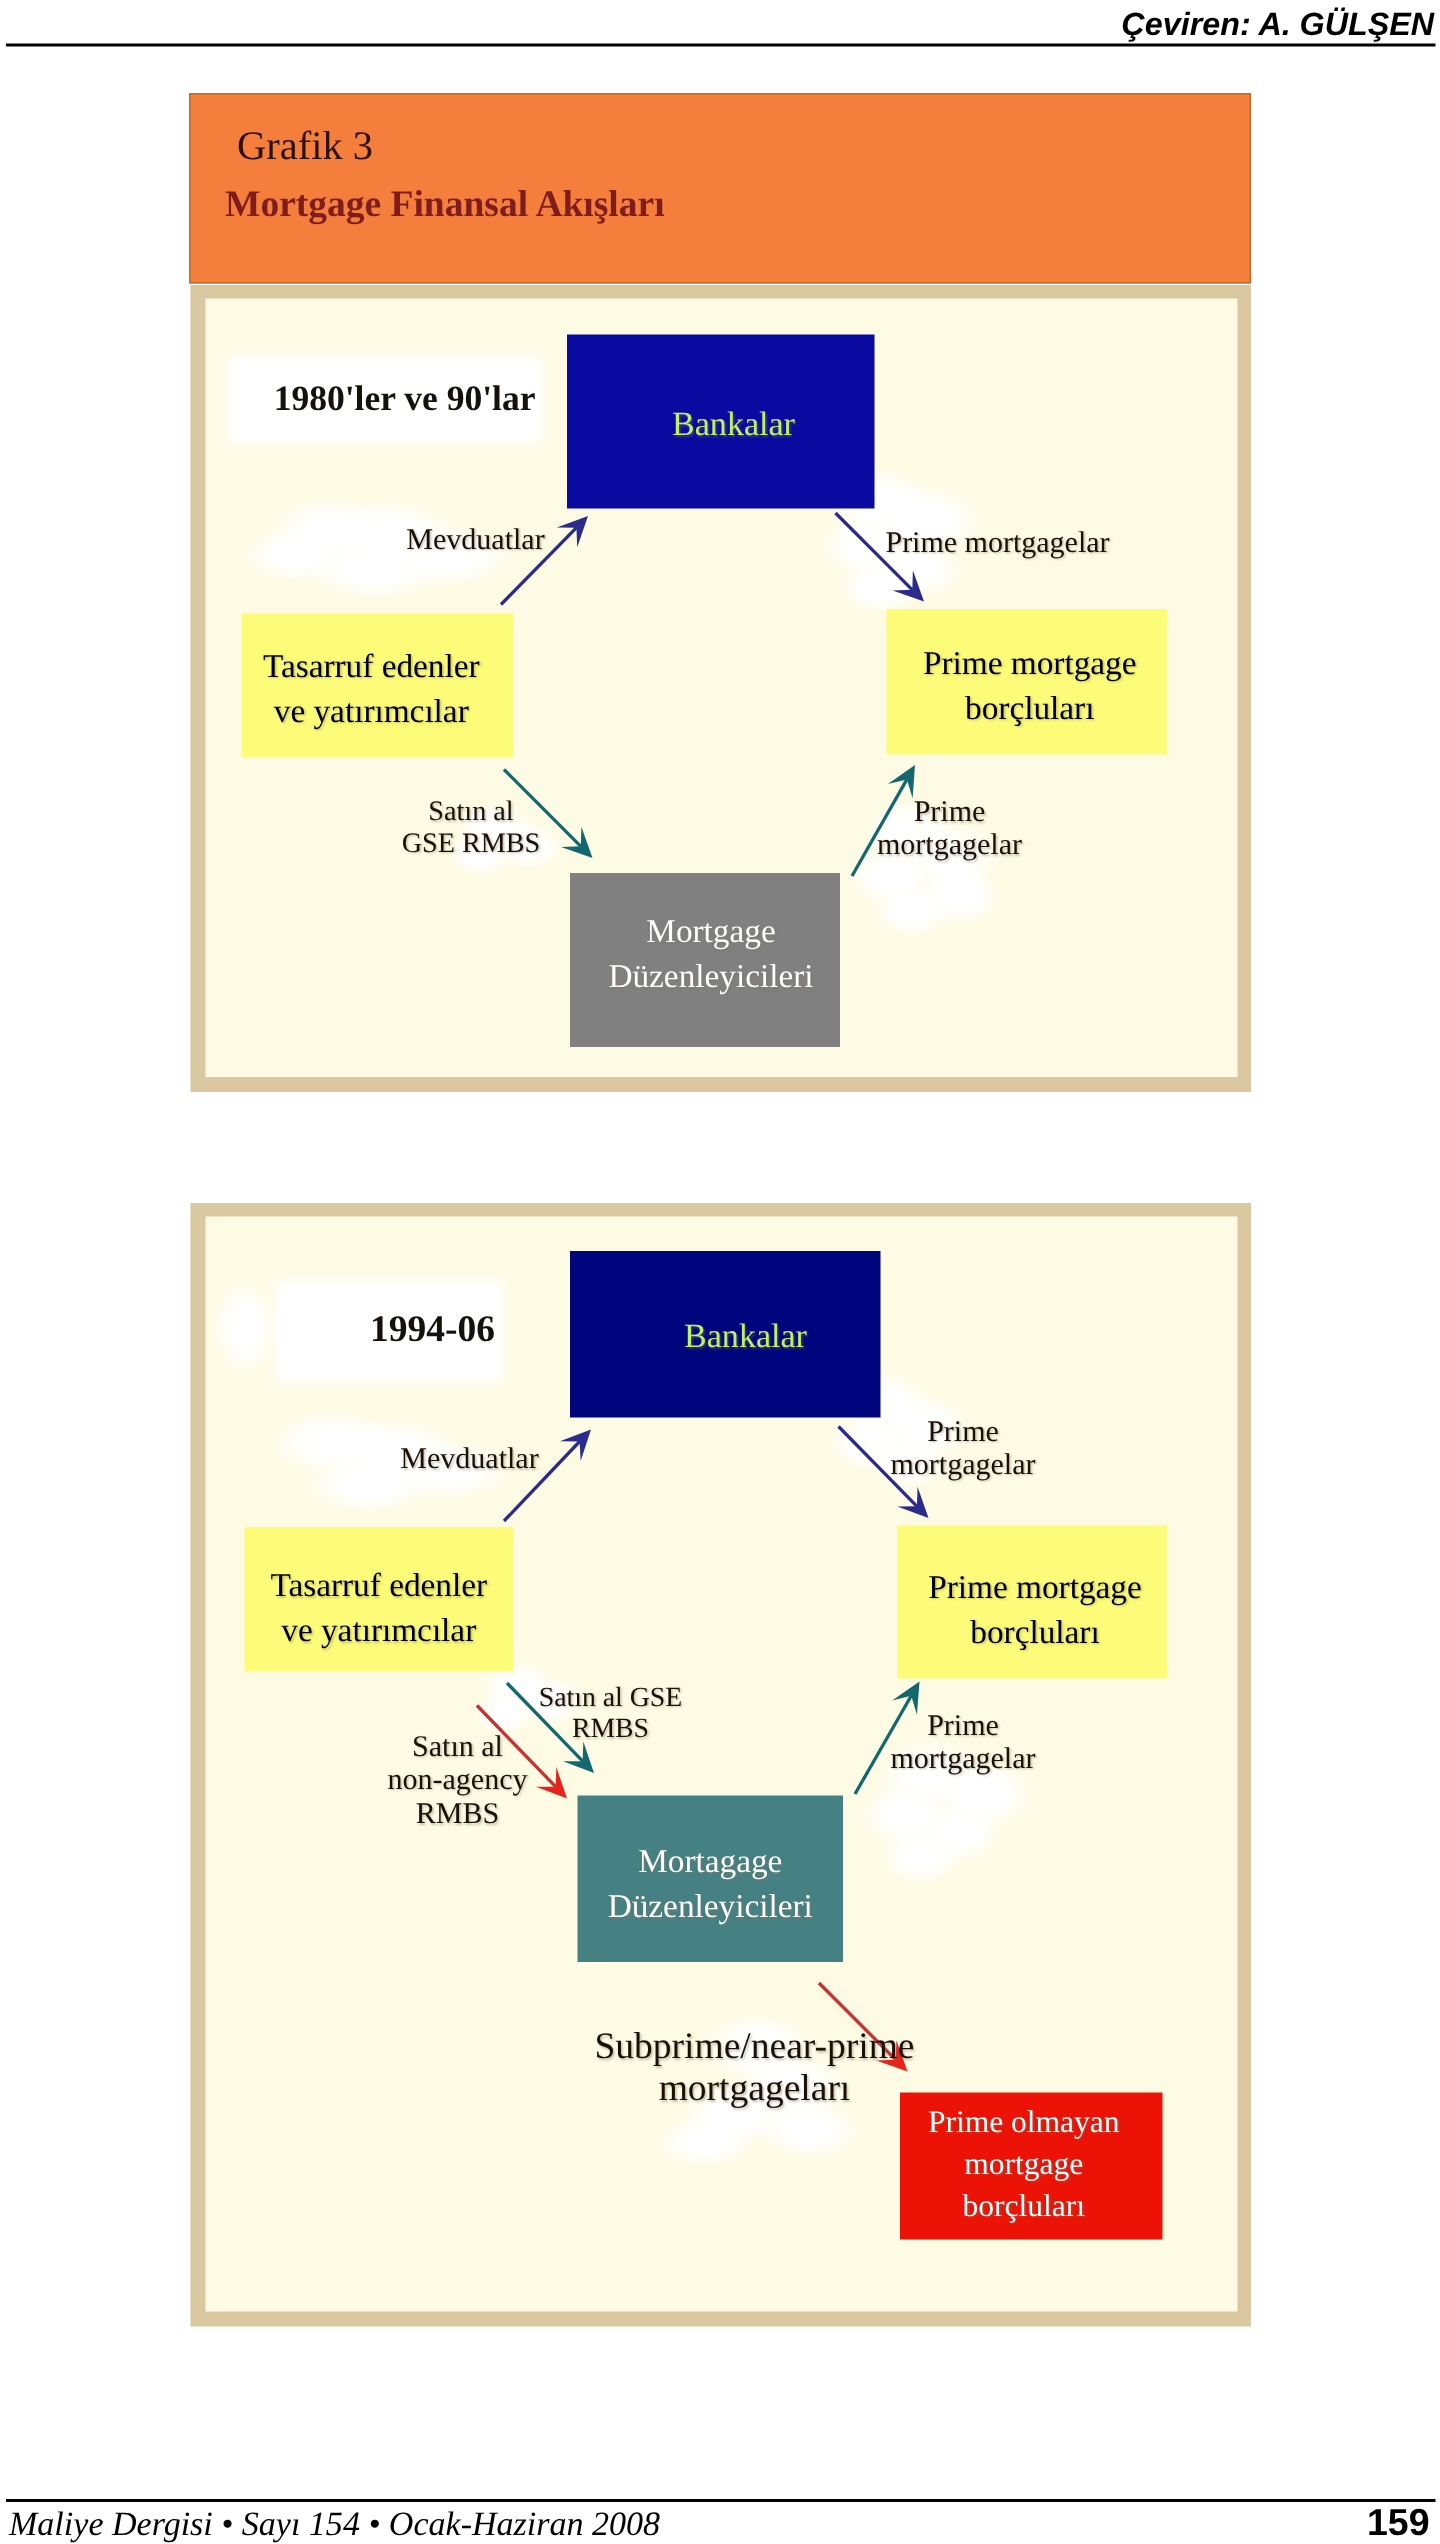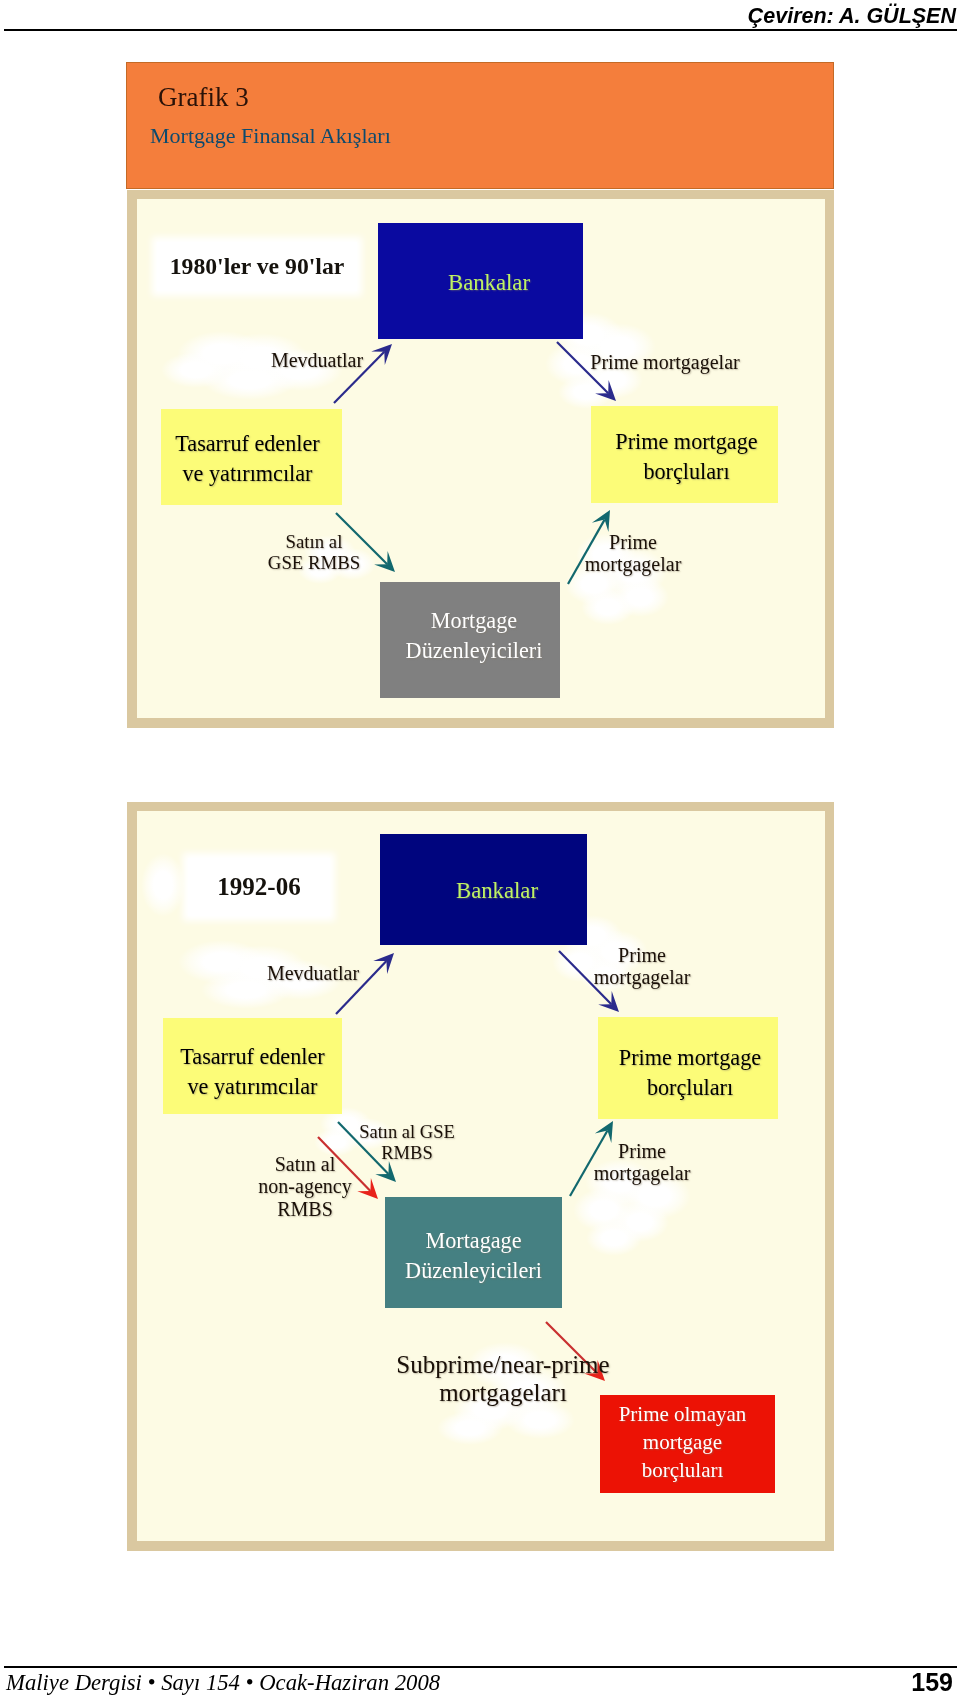--- a/index.html
+++ b/index.html
@@ -31,24 +31,24 @@
   #f1-reg>span{left:4px;top:-4px;}
   #f2-reg>span{left:0px;top:3px;}
   #f2-nonprime>span{left:-5px;top:-1px;}
   svg.arrows{position:absolute;left:0;top:0;overflow:visible;pointer-events:none;}
   .lbl{position:absolute;text-align:center;color:#1a1008;font-size:20px;line-height:1.12;white-space:nowrap;transform:translate(-50%,-50%);}
 
   .glow{position:absolute;border-radius:50%;background:radial-gradient(closest-side,rgba(255,255,255,1) 0%,rgba(255,255,255,1) 42%,rgba(255,255,255,0.55) 72%,rgba(255,255,255,0) 100%);pointer-events:none;}
   .lbl,.box>span{text-shadow:1px 1px 1.5px rgba(130,120,100,0.45);}
   .cap2{text-shadow:1.2px 1.2px 1px rgba(140,130,110,0.45);}
   .cap-num{position:absolute;left:31px;top:19px;font-size:27px;color:#2a1208;}
-  .cap-title{position:absolute;left:23px;top:60px;font-size:22px;font-weight:normal;color:#0c4a6e;}
+  .cap-title{position:absolute;left:23px;top:60px;font-size:25px;font-weight:bold;color:#7f1d1d;}
   #fig1-body{left:1px;top:128px;width:707px;height:538px;}
   #fig2-body{left:1px;top:0;width:707px;height:749px;}
-  .period-tag{position:absolute;background:#ffffff;box-shadow:0 0 7px 5px #ffffff;font-weight:bold;font-size:20px;color:#15120d;text-align:center;}
+  .period-tag{position:absolute;background:#ffffff;box-shadow:0 0 7px 5px #ffffff;font-weight:bold;font-size:20px;color:#15120d;text-align:right;}
   #fig1 .period-tag{left:20px;top:43px;width:200px;height:49px;line-height:49px;font-size:23.7px;}
   #f2-period{left:51px;top:47px;width:142px;height:58px;line-height:58px;font-size:25px;}
   .cap2{position:absolute;left:6px;top:3px;font-size:28.5px;font-style:italic;color:#120c06;}
   .box.navy{background:#0a0aa0;color:#bef264;font-size:22.7px;padding-left:25px;}
   #f2-banks{background:#00057e;}
   .box.yellow{background:#fcfc78;color:#000000;font-size:22.2px;}
   .box.gray{background:#808080;color:#fff;font-size:22.2px;}
   .box.teal{background:#458082;color:#fff;font-size:22.2px;}
   .box.red{background:#ec1205;color:#fff;font-size:21px;}
   
@@ -196,21 +196,21 @@
           </g>
           <g class="ar teal-ar">
             <path class="shaft" d="M433.0 385.0 L470.5 319.5"></path>
             <path class="head" d="M476.0 310.0 L474.3 332.1 L470.5 319.5 L457.8 322.6 Z"></path>
           </g>
           <g class="ar red-ar">
             <path class="shaft" d="M409.0 511.0 L460.2 562.2"></path>
             <path class="head" d="M468.0 570.0 L447.1 562.6 L460.2 562.2 L460.6 549.1 Z"></path>
           </g>
         </svg>
-        <div class="period-tag" id="f2-period">1992-06</div>
+        <div class="period-tag" id="f2-period">1994-06</div>
         <div class="box navy" id="f2-banks">
             <span>Bankalar</span>
           </div>
         <div class="box yellow" id="f2-savers">
             <span>Tasarruf edenler<br>ve yatırımcılar</span>
           </div>
         <div class="box yellow" id="f2-prime">
             <span>Prime mortgage<br>borçluları</span>
           </div>
         <div class="box teal" id="f2-reg">

